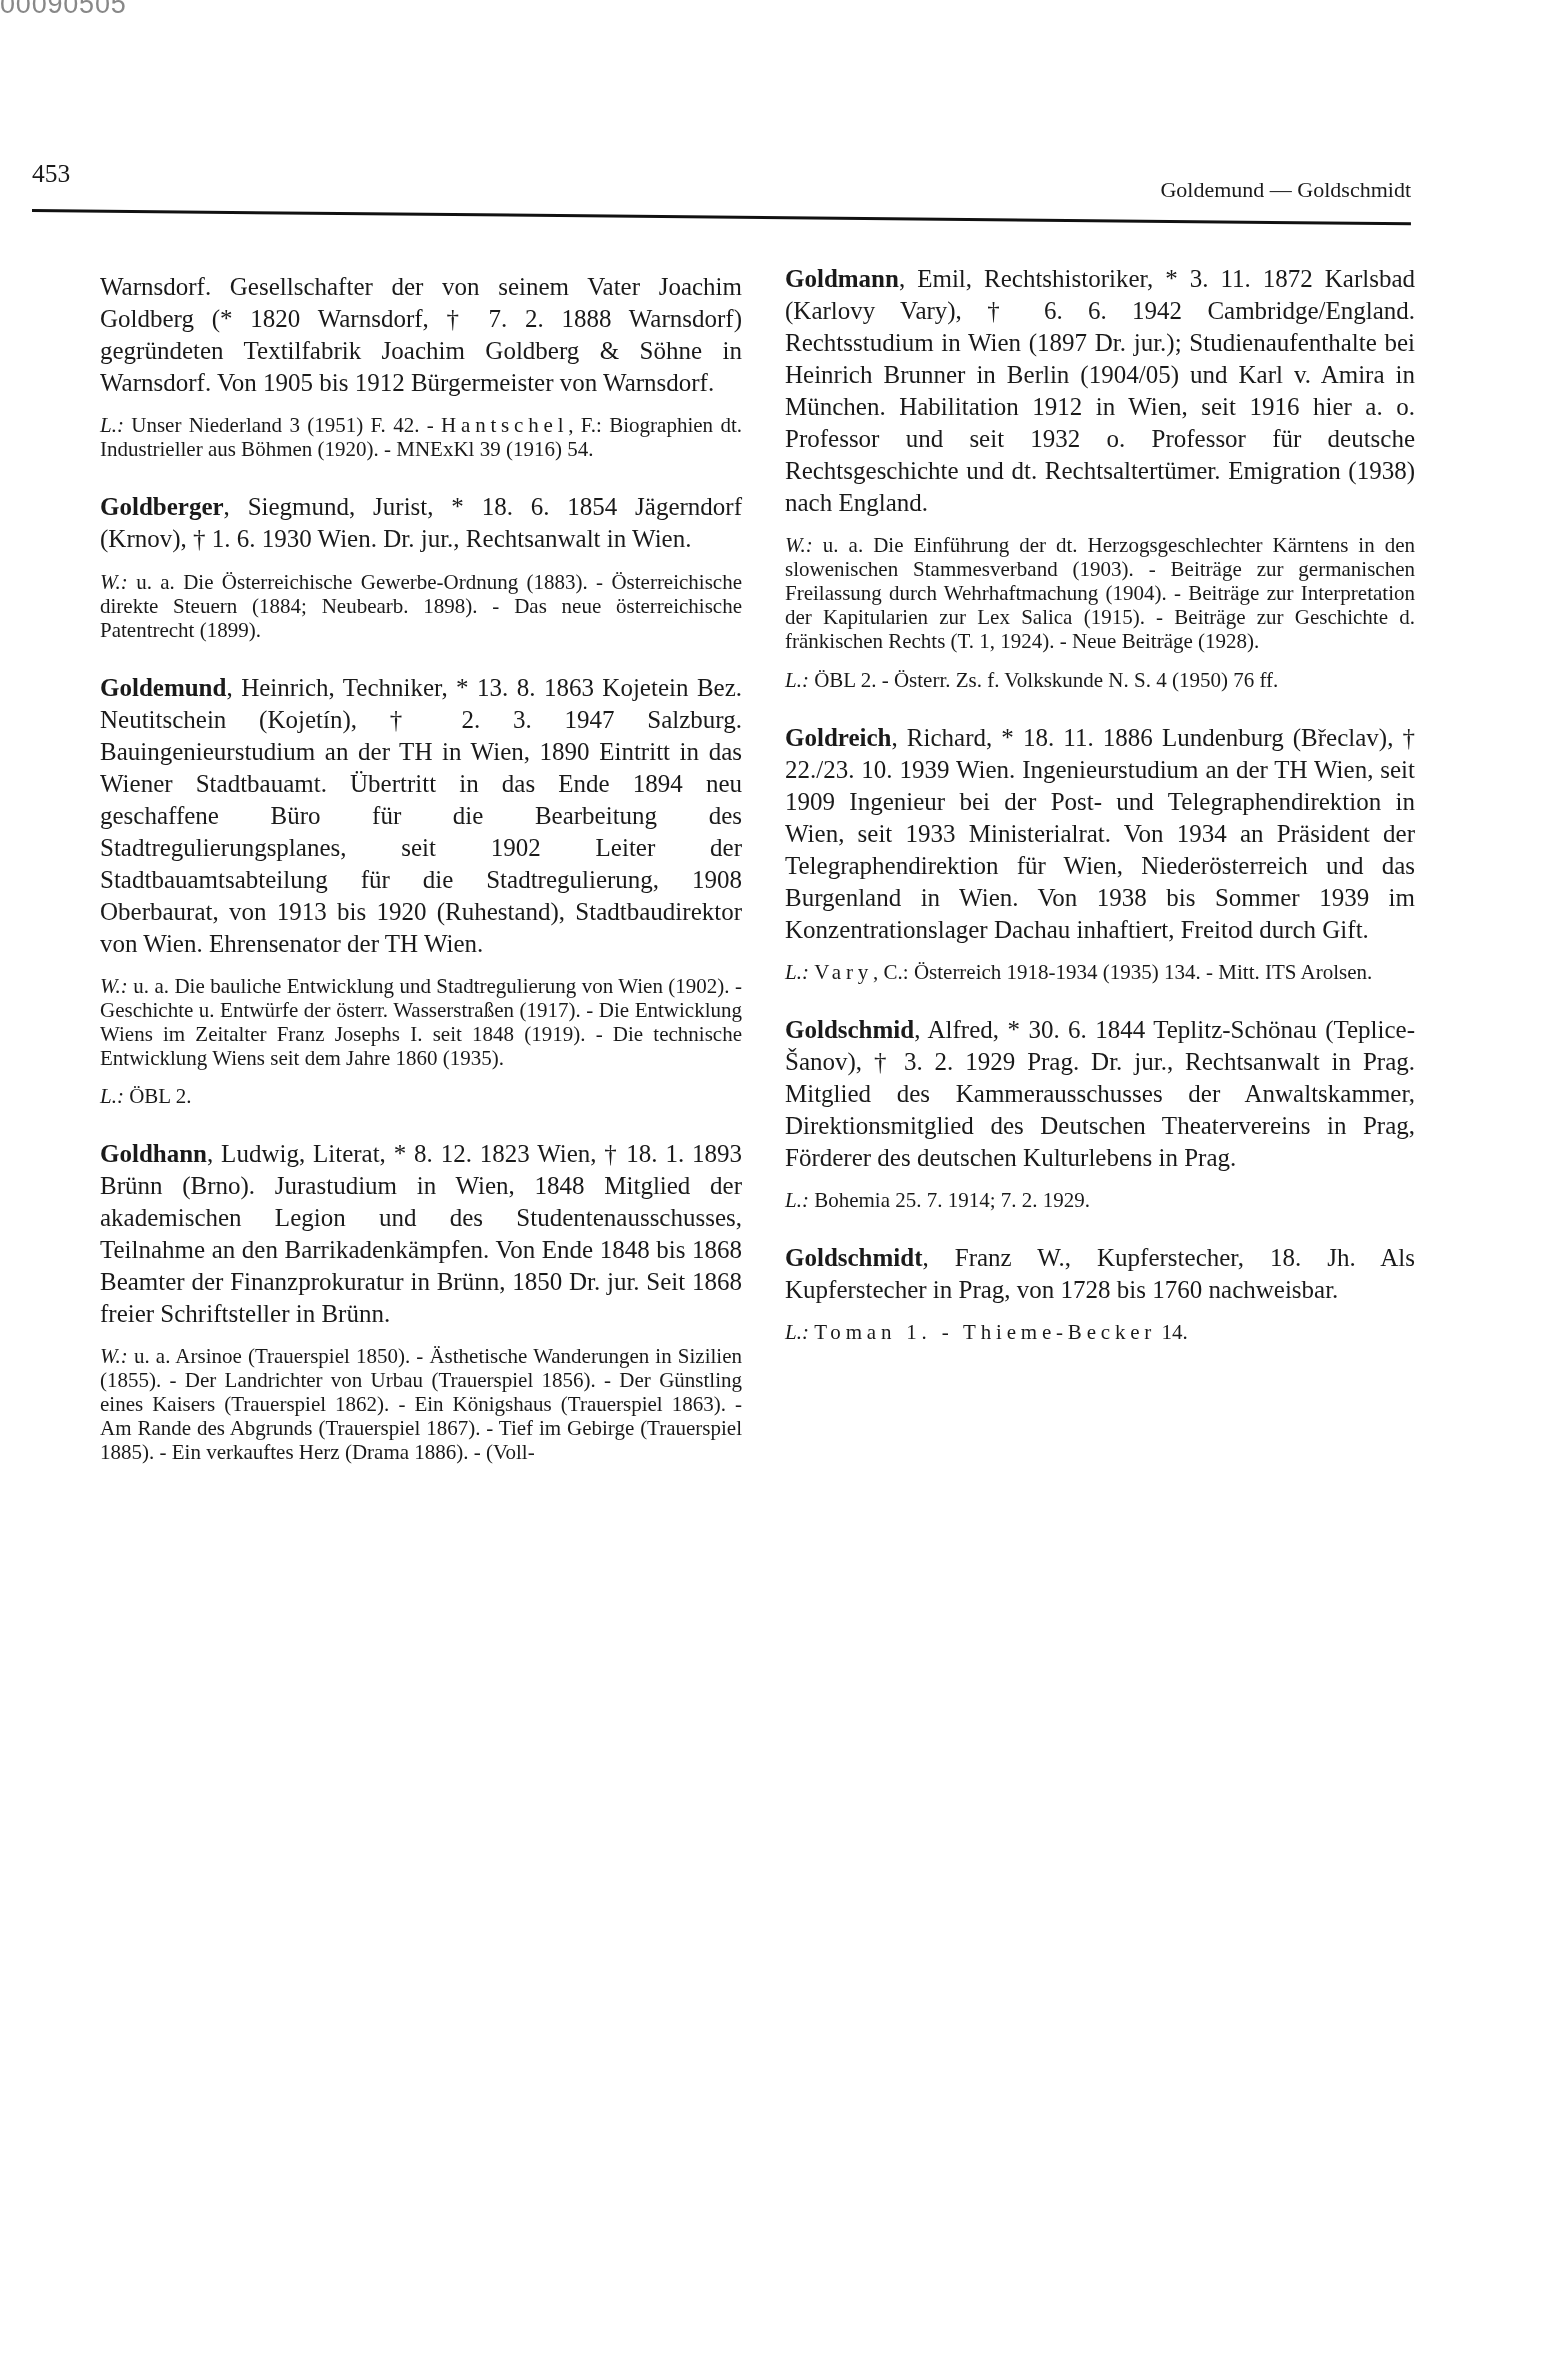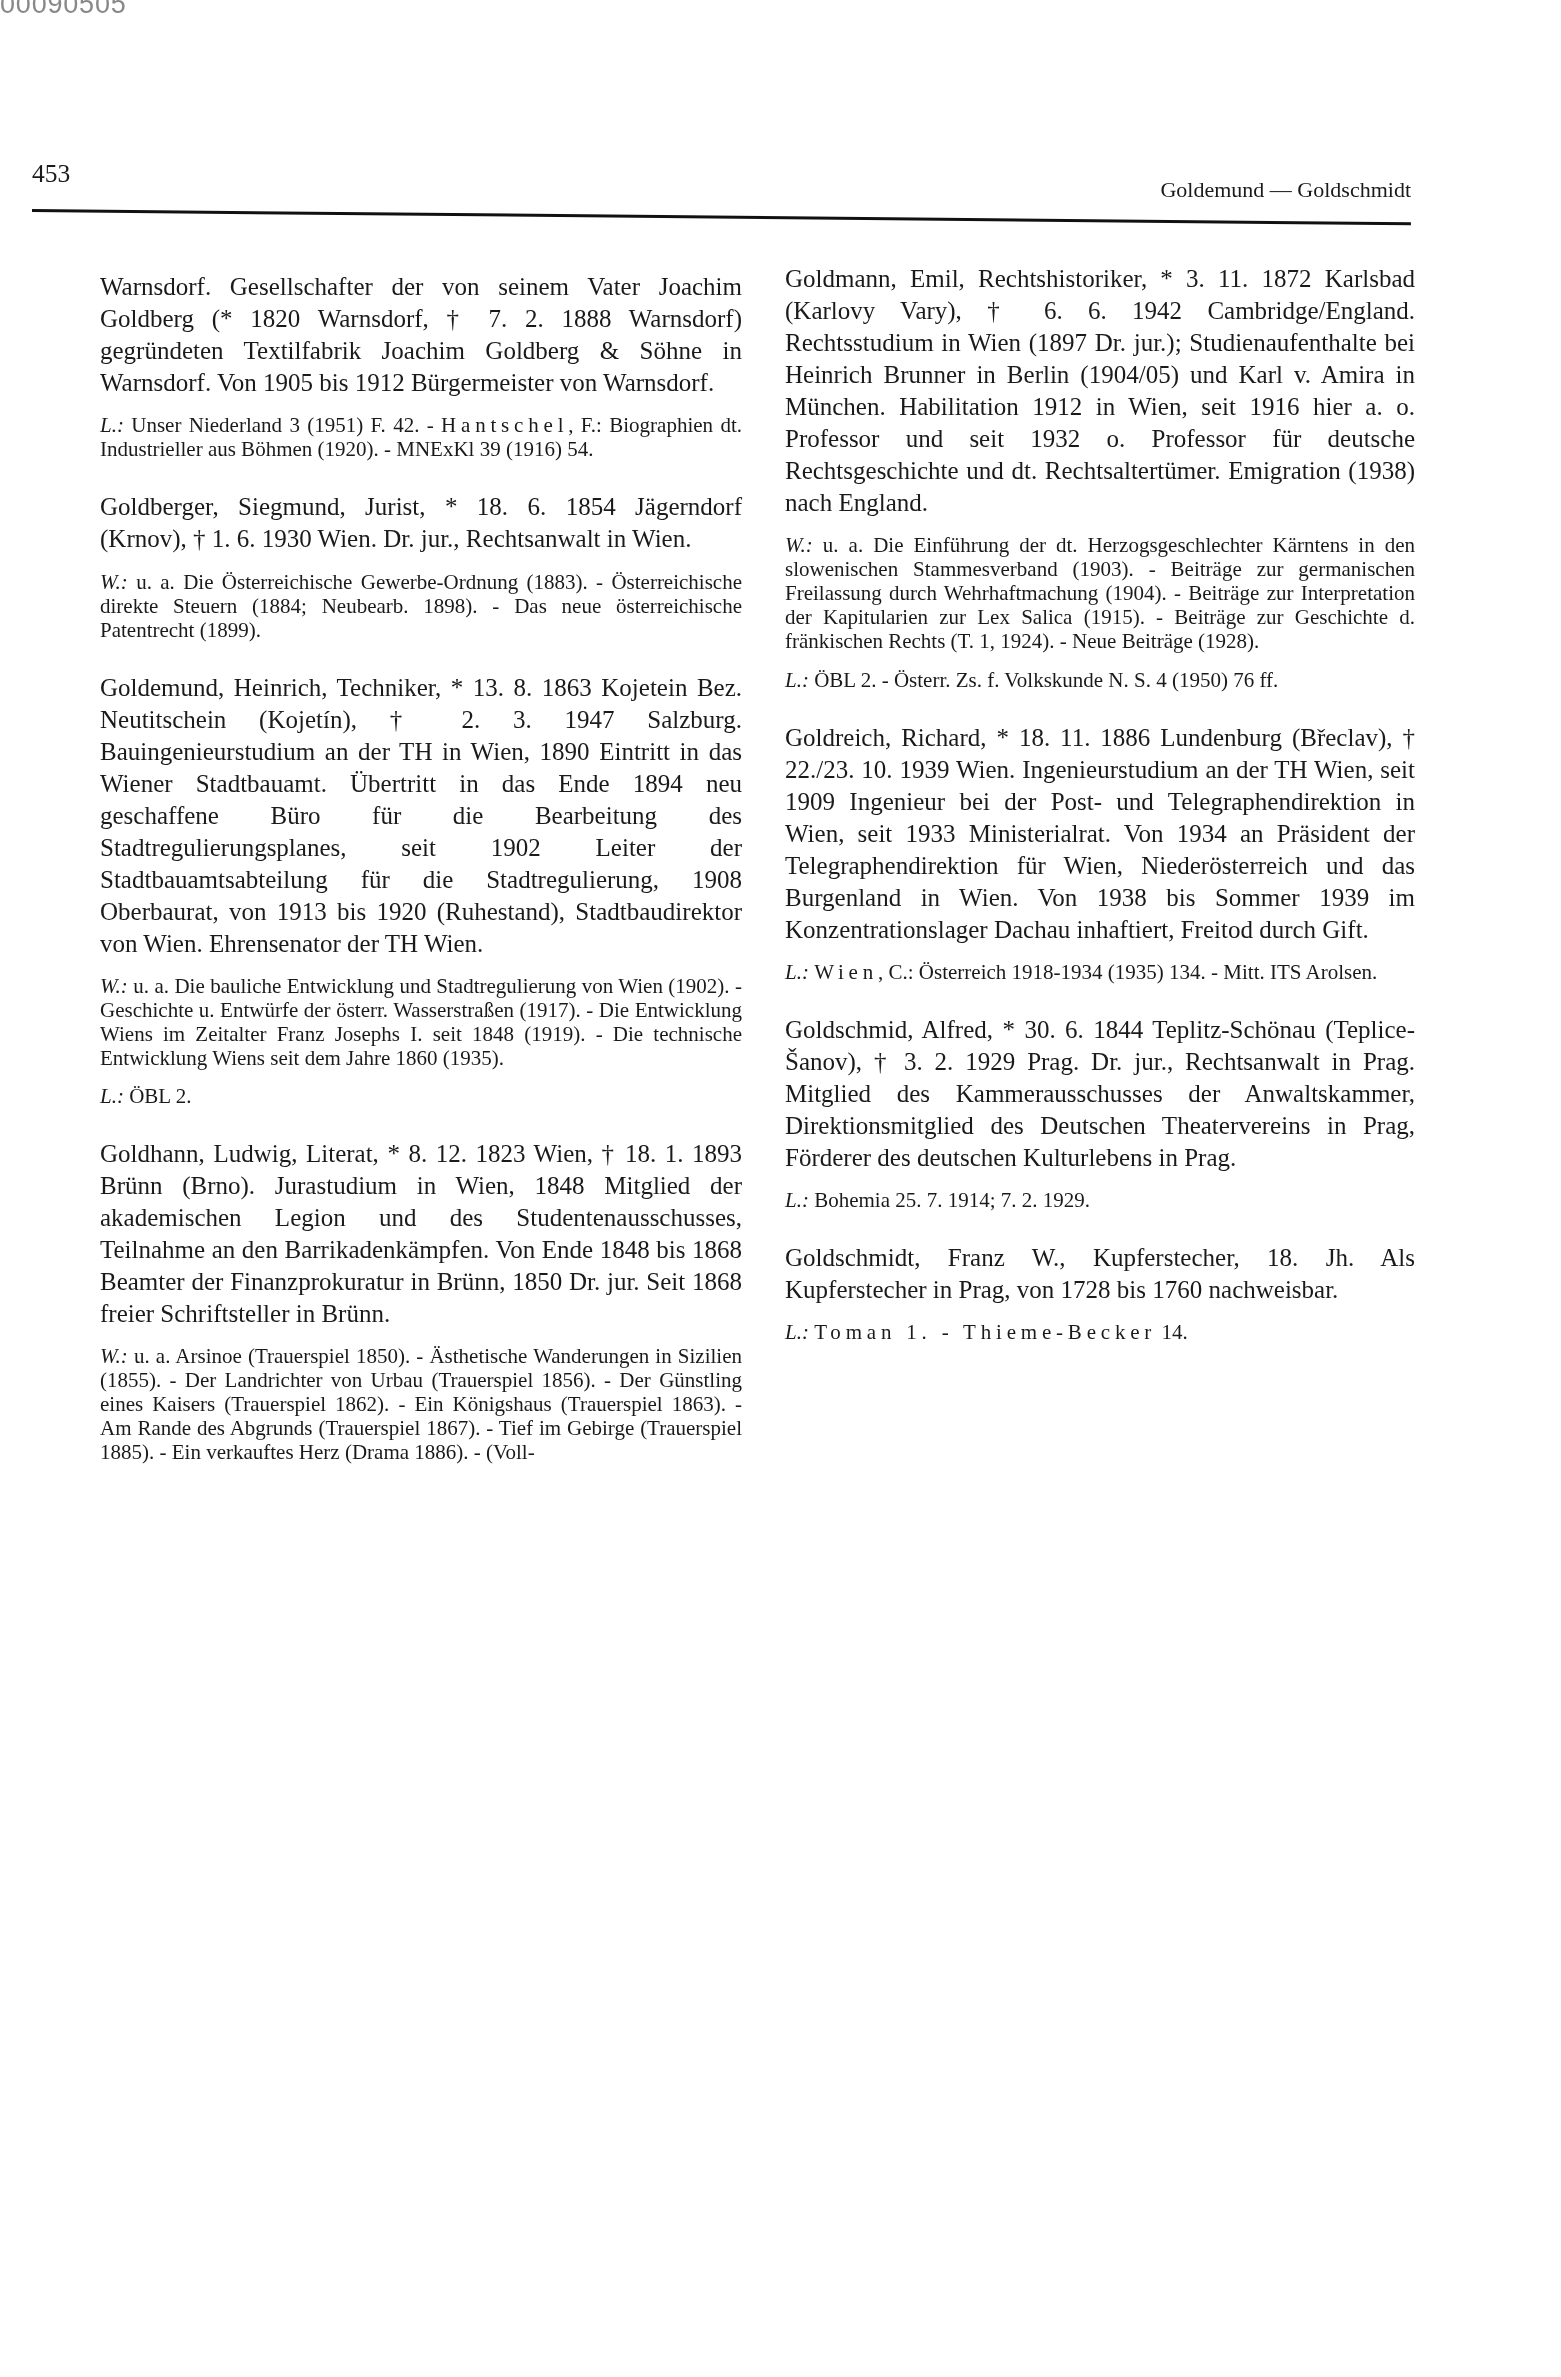--- a/index.html
+++ b/index.html
@@ -22,21 +22,21 @@
     background: #111; transform: rotate(0.55deg); transform-origin: left center;
   }
   .column {
     position: absolute; top: 263px; width: 642px;
     font-size: 25px; line-height: 32px; text-align: justify; hyphens: none;
   }
   .col-left { left: 100px; margin-top: 8px; }
   .col-right { left: 785px; width: 630px; }
   .entry { margin: 0 0 30px 0; }
   .entry-body { margin: 0; }
-  .name { font-weight: normal; }
+  .name { font-weight: bold; }
   .refs { font-size: 21px; line-height: 24px; margin: 14.3px 0 0 0; }
   .refs + .refs { margin-top: 14.3px; }
   .label { font-style: italic; }
   .spaced { letter-spacing: 4.8px; }
 </style>
 </head>
 <body>
 
 <div class="scan-id">00090505</div>
 
@@ -98,21 +98,21 @@
     <p class="refs">
       <span class="label">L.:</span>
       <span>ÖBL 2. - Österr. Zs. f. Volkskunde N. S. 4 (1950) 76 ff.</span>
     </p>
   </div>
 
   <div class="entry">
     <p class="entry-body"><span class="name">Goldreich</span><span>, Richard, * 18. 11. 1886 Lundenburg (Břeclav), † 22./23. 10. 1939 Wien. Ingenieurstudium an der TH Wien, seit 1909 Ingenieur bei der Post- und Telegraphendirektion in Wien, seit 1933 Ministerialrat. Von 1934 an Präsident der Telegraphendirektion für Wien, Niederösterreich und das Burgenland in Wien. Von 1938 bis Sommer 1939 im Konzentrationslager Dachau inhaftiert, Freitod durch Gift.</span></p>
     <p class="refs">
       <span class="label">L.:</span>
-      <span class="spaced">Wien</span><span>, C.: Österreich 1918-1934 (1935) 134. - Mitt. ITS Arolsen.</span>
+      <span class="spaced">Vary</span><span>, C.: Österreich 1918-1934 (1935) 134. - Mitt. ITS Arolsen.</span>
     </p>
   </div>
 
   <div class="entry">
     <p class="entry-body"><span class="name">Goldschmid</span><span>, Alfred, * 30. 6. 1844 Teplitz-Schönau (Teplice-Šanov), † 3. 2. 1929 Prag. Dr. jur., Rechtsanwalt in Prag. Mitglied des Kammerausschusses der Anwaltskammer, Direktionsmitglied des Deutschen Theatervereins in Prag, Förderer des deutschen Kulturlebens in Prag.</span></p>
     <p class="refs">
       <span class="label">L.:</span>
       <span>Bohemia 25. 7. 1914; 7. 2. 1929.</span>
     </p>
   </div>

